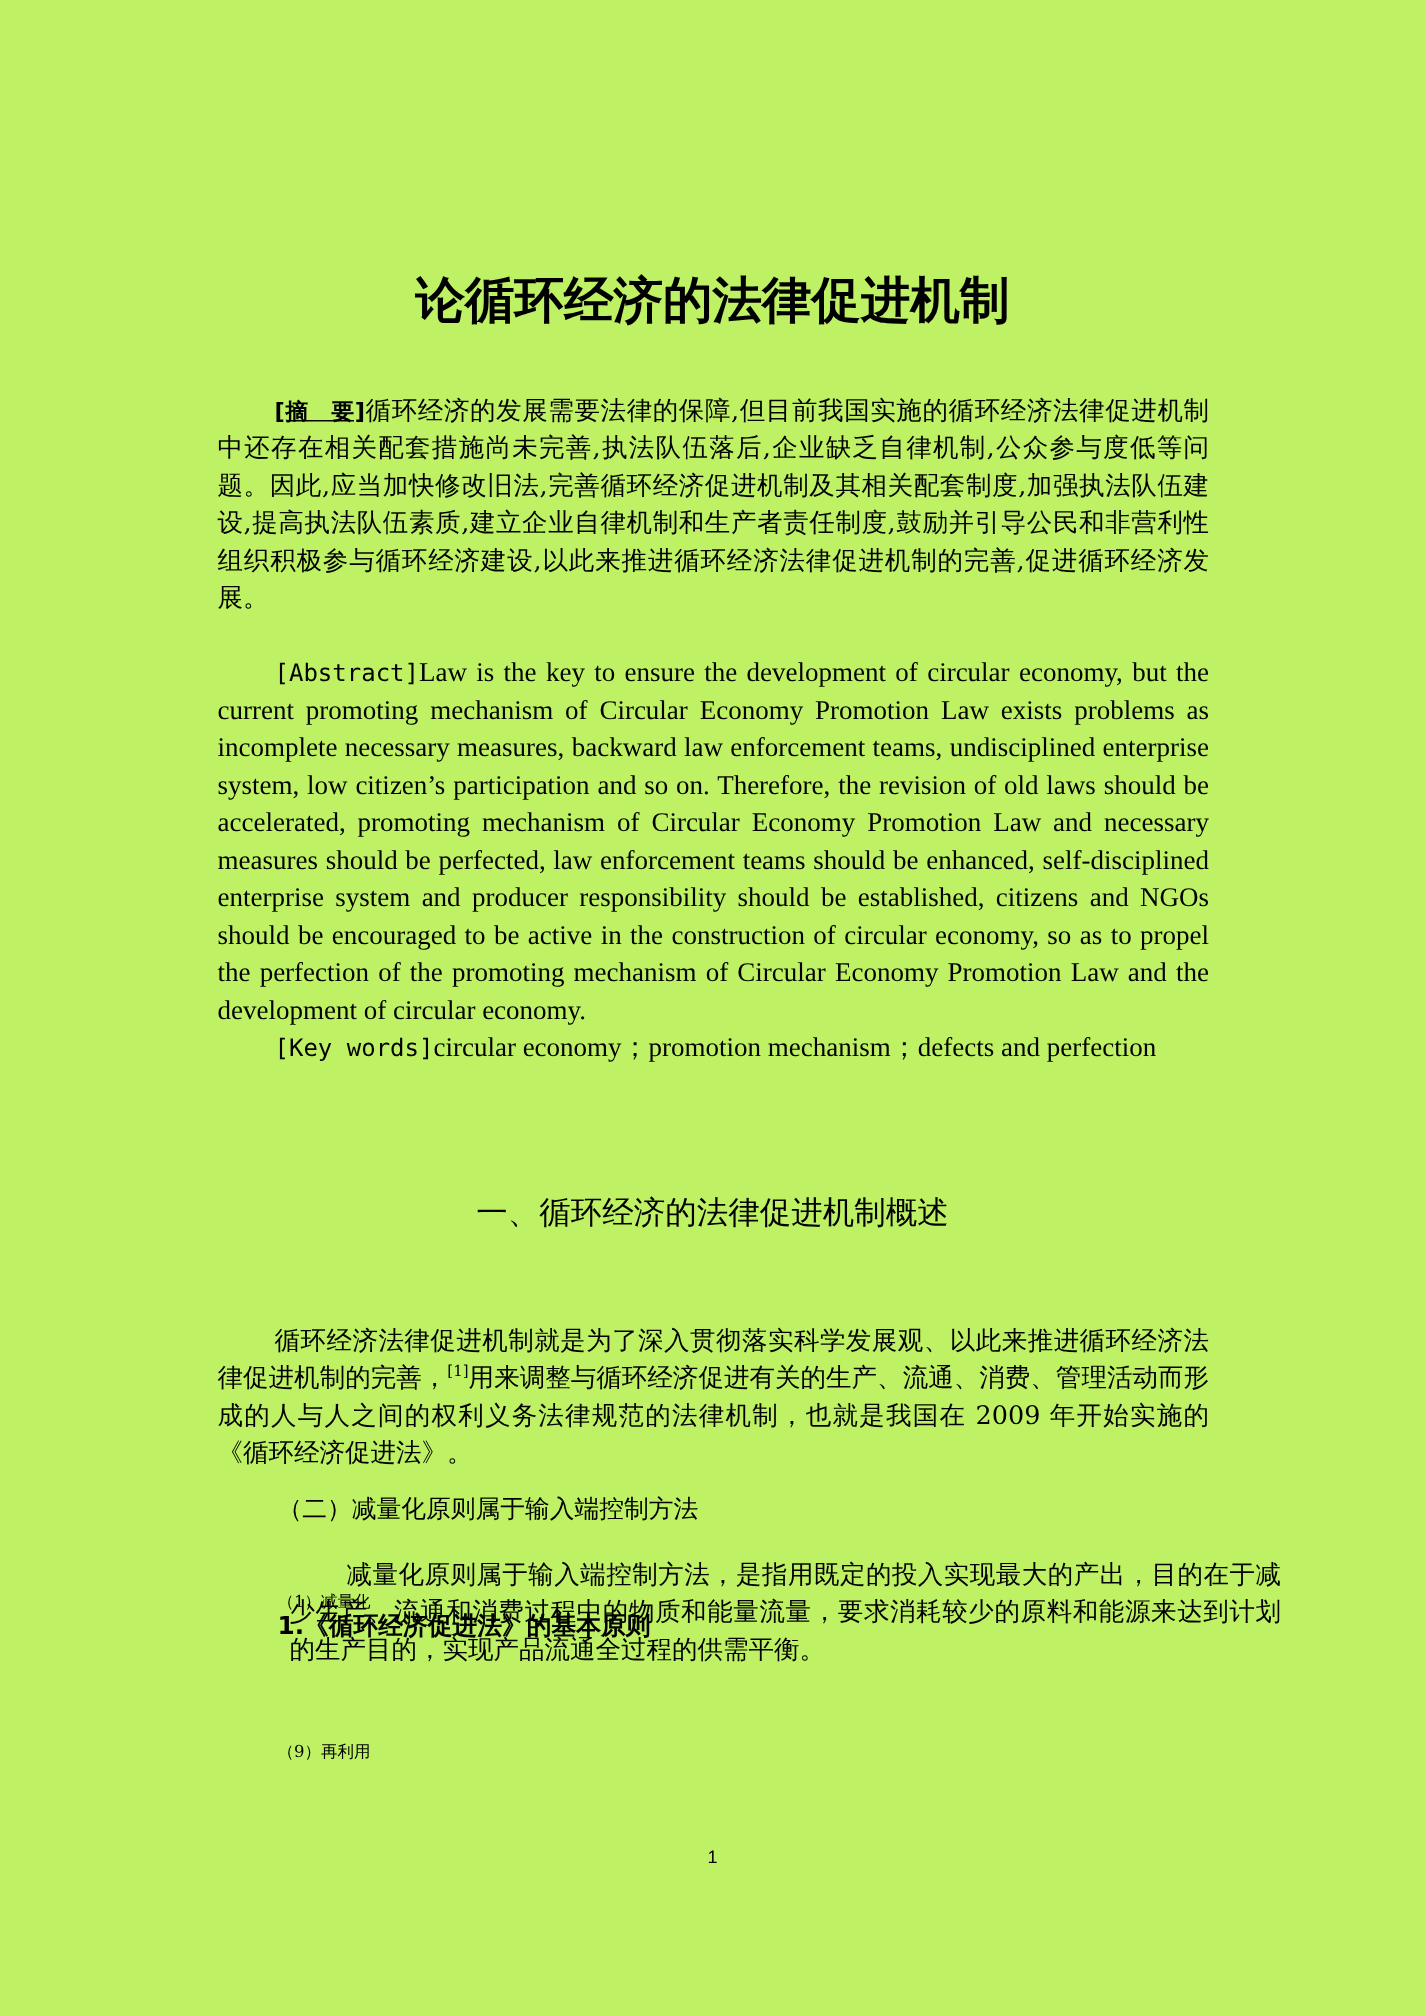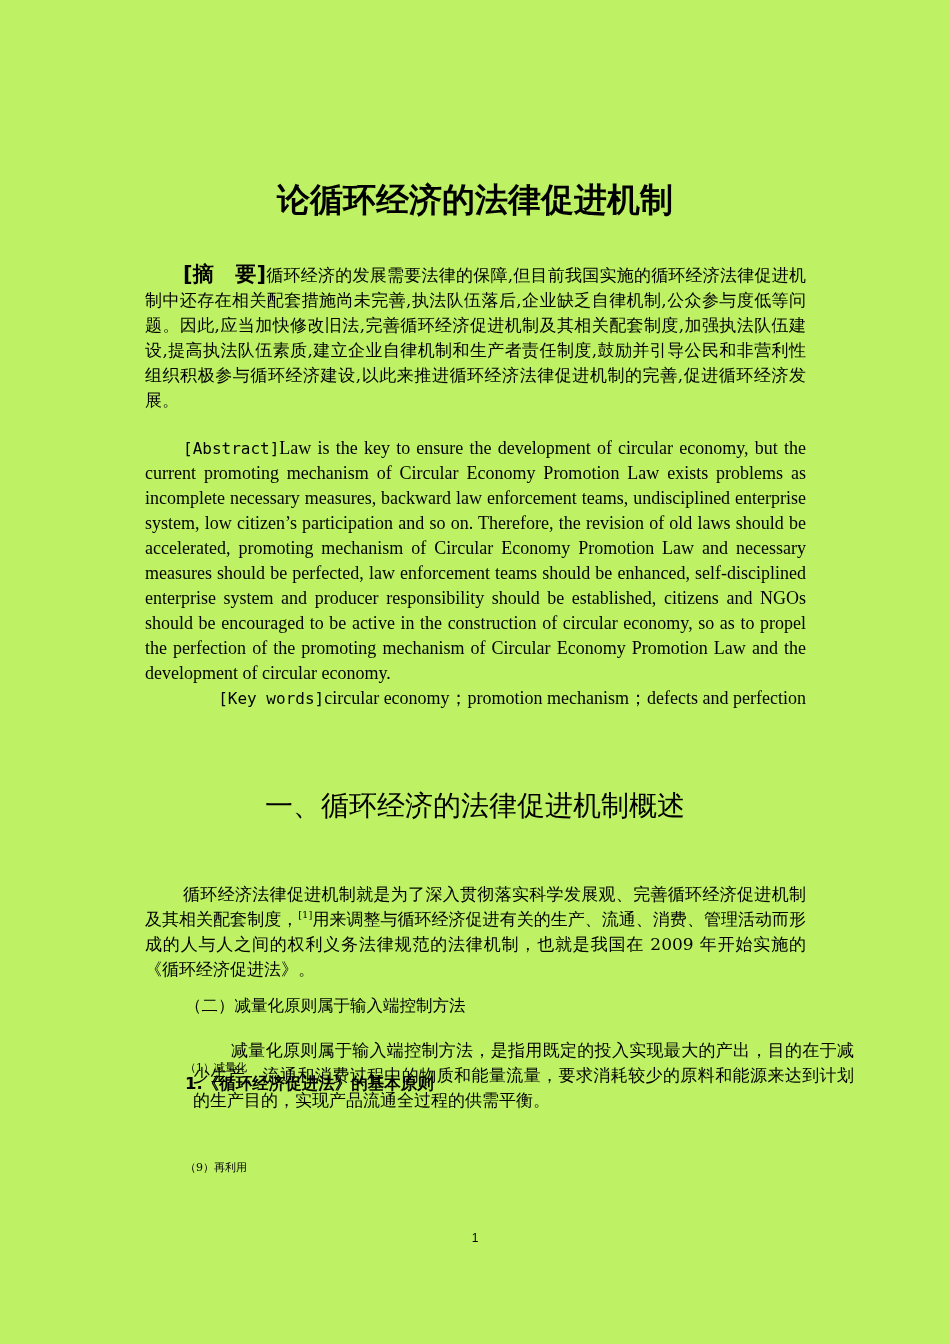--- a/index.html
+++ b/index.html
@@ -14,24 +14,24 @@
     .para {
       font-family: "DejaVu Serif", serif; font-size: 17px; line-height: 25px;
       text-align: justify; text-align-last: left; margin: 0;
     }
     .en {
       font-family: "Liberation Serif", serif; font-size: 18px; line-height: 25px;
       text-align: justify; margin: 0;
     }
     .indent { text-indent: 38px; }
     .lbl { font-family: "DejaVu Sans Mono", monospace; font-size: 16px; }
-    .lbl-cn { font-weight: bold; font-family: "DejaVu Sans", sans-serif; font-size: 21px; }
+    .lbl-cn { font-weight: bold; font-family: "DejaVu Sans", sans-serif; font-size: 15px; text-decoration: underline; }
     .h1 {
       position: absolute; left: 0; width: 950px; top: 793px; text-align: center;
-      font-family: Liberation Mono, monospace; font-size: 28px; line-height: 30px;
+      font-family: Liberation Serif, serif; font-size: 21px; line-height: 30px;
     }
     .h2 {
       position: absolute; left: 185px; font-family: "DejaVu Sans", sans-serif; font-size: 16.5px; line-height: 24px;
     }
     .h3 {
       position: absolute; left: 185px; font-family: "DejaVu Sans", sans-serif; font-weight: bold; font-size: 16.5px; line-height: 24px; margin-top: 40px;
     }
     .sub {
       position: absolute; left: 185px; font-family: "DejaVu Serif", serif; font-size: 11px; line-height: 24px;
     }
@@ -47,28 +47,28 @@
 <div class="page">
 
   <div class="title">论循环经济的法律促进机制</div>
 
   <div class="content" style="top:262px;">
     <p class="para indent"><span class="lbl-cn">[摘　要]</span><span>循环经济的发展需要法律的保障,但目前我国实施的循环经济法律促进机制中还存在相关配套措施尚未完善,执法队伍落后,企业缺乏自律机制,公众参与度低等问题。因此,应当加快修改旧法,完善循环经济促进机制及其相关配套制度,加强执法队伍建设,提高执法队伍素质,建立企业自律机制和生产者责任制度,鼓励并引导公民和非营利性组织积极参与循环经济建设,以此来推进循环经济法律促进机制的完善,促进循环经济发展。</span></p>
   </div>
 
   <div class="content" style="top:436px;">
     <p class="en indent"><span class="lbl">[Abstract]</span><span>Law is the key to ensure the development of circular economy, but the current promoting mechanism of Circular Economy Promotion Law exists problems as incomplete necessary measures, backward law enforcement teams, undisciplined enterprise system, low citizen’s participation and so on. Therefore, the revision of old laws should be accelerated, promoting mechanism of Circular Economy Promotion Law and necessary measures should be perfected, law enforcement teams should be enhanced, self-disciplined enterprise system and producer responsibility should be established, citizens and NGOs should be encouraged to be active in the construction of circular economy, so as to propel the perfection of the promoting mechanism of Circular Economy Promotion Law and the development of circular economy.</span></p>
-    <p class="en indent" style="text-align:right;"><span class="lbl">[Key words]</span><span>circular economy；promotion mechanism；defects and perfection</span></p>
+    <p class="en indent" style="text-align:left;"><span class="lbl">[Key words]</span><span>circular economy；promotion mechanism；defects and perfection</span></p>
   </div>
 
   <div class="h1">一、循环经济的法律促进机制概述</div>
 
 
   <div class="content" style="top:882px;">
-    <p class="para indent"><span>循环经济法律促进机制就是为了深入贯彻落实科学发展观、完善循环经济促进机制及其相关配套制度，</span><sup>[1]</sup><span>用来调整与循环经济促进有关的生产、流通、消费、管理活动而形成的人与人之间的权利义务法律规范的法律机制，也就是我国在 2009 年开始实施的《循环经济促进法》。</span></p>
+    <p class="para indent"><span>循环经济法律促进机制就是为了深入贯彻落实科学发展观、以此来推进循环经济法律促进机制的完善，</span><sup>[1]</sup><span>用来调整与循环经济促进有关的生产、流通、消费、管理活动而形成的人与人之间的权利义务法律规范的法律机制，也就是我国在 2009 年开始实施的《循环经济促进法》。</span></p>
   </div>
 
   <div class="h2" style="top:994px;">（二）减量化原则属于输入端控制方法</div>
 
   <div class="h3" style="top:1032px;">1.《循环经济促进法》的基本原则</div>
 
   <div class="sub" style="top:1056px;">（1）减量化</div>
 
   <div class="content" style="top:1038px;margin-left:48px;">
     <p class="para indent">减量化原则属于输入端控制方法，是指用既定的投入实现最大的产出，目的在于减少生产、流通和消费过程中的物质和能量流量，要求消耗较少的原料和能源来达到计划的生产目的，实现产品流通全过程的供需平衡。</p>

